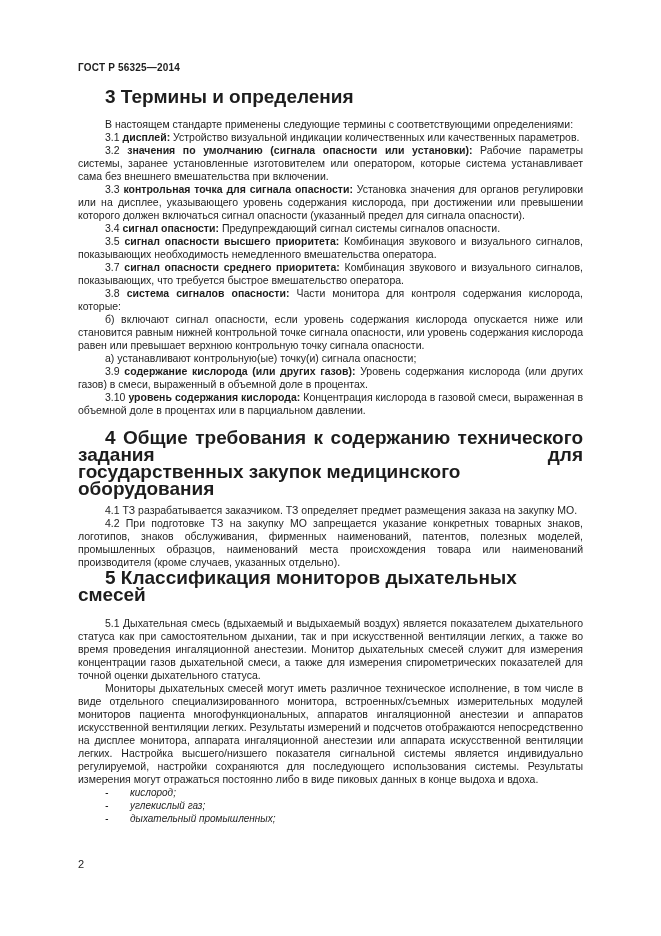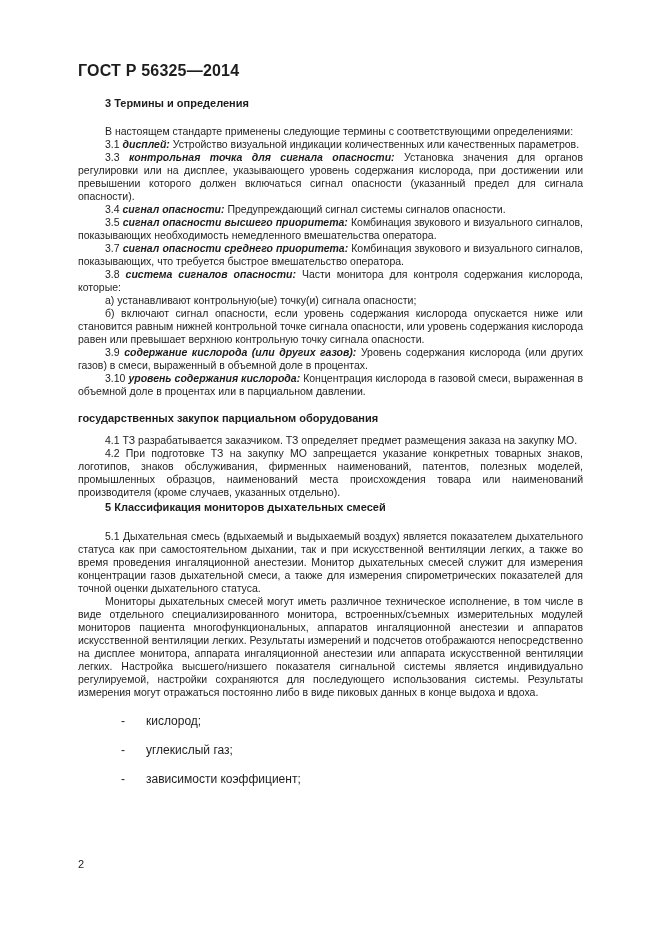--- a/index.html
+++ b/index.html
@@ -16,26 +16,26 @@
     font-family: "Liberation Sans", "DejaVu Sans", sans-serif;
     color: #1d1d1d;
   }
   .content {
     position: absolute;
     left: 78px;
     top: 62px;
     width: 505px;
   }
   .doc-header {
-    font-size: 16px;
+    font-size: 10px;
     font-weight: bold;
     letter-spacing: 0.2px;
   }
   .section-title {
-    font-size: 11px;
+    font-size: 19px;
     font-weight: bold;
     line-height: 17px;
     text-indent: 27px;
     margin: 0;
   }
   .st-3 { margin-top: 15px; margin-bottom: 13px; }
   .st-4 { margin-top: 12px; margin-bottom: 7px; }
   .st-4 .line1 {
     text-align: justify;
     text-align-last: justify;
@@ -43,26 +43,27 @@
   }
   .st-4 .line2 { text-indent: 0; }
   .st-5 { margin-bottom: 14px; }
   p.body {
     margin: 0;
     font-size: 10.5px;
     line-height: 13px;
     text-align: justify;
     text-indent: 27px;
   }
-  p.body b { font-weight: bold; font-style: italic; }
+  p.body b { font-weight: bold; }
   .gap-before { margin-top: 6px; }
   .param {
-    margin: 16px;
-    font-size: 12px;
+    margin: 0;
+    font-size: 10px;
     line-height: 13px;
+    font-style: italic;
   }
   .param .marker {
     display: inline-block;
     margin-left: 27px;
     width: 25px;
   }
   .page-number {
     position: absolute;
     left: 78px;
     top: 858px;
@@ -76,51 +77,53 @@
   <div class="content">
 
     <div class="doc-header">ГОСТ Р 56325—2014</div>
 
     <h2 class="section-title st-3">3 Термины и определения</h2>
 
     <p class="body">В настоящем стандарте применены следующие термины с соответствующими определениями:</p>
 
     <p class="body"><span>3.1</span> <b>дисплей:</b> <span>Устройство визуальной индикации количественных или качественных параметров.</span></p>
 
+    <p class="body"><span>3.2</span> <b>значения по умолчанию (сигнала опасности или установки):</b> <span>Рабочие параметры системы, заранее установленные изготовителем или оператором, которые система устанавливает сама без внешнего вмешательства при включении.</span></p>
 
     <p class="body"><span>3.3</span> <b>контрольная точка для сигнала опасности:</b> <span>Установка значения для органов регулировки или на дисплее, указывающего уровень содержания кислорода, при достижении или превышении которого должен включаться сигнал опасности (указанный предел для сигнала опасности).</span></p>
 
     <p class="body"><span>3.4</span> <b>сигнал опасности:</b> <span>Предупреждающий сигнал системы сигналов опасности.</span></p>
 
     <p class="body"><span>3.5</span> <b>сигнал опасности высшего приоритета:</b> <span>Комбинация звукового и визуального сигналов, показывающих необходимость немедленного вмешательства оператора.</span></p>
 
 
     <p class="body"><span>3.7</span> <b>сигнал опасности среднего приоритета:</b> <span>Комбинация звукового и визуального сигналов, показывающих, что требуется быстрое вмешательство оператора.</span></p>
 
     <p class="body"><span>3.8</span> <b>система сигналов опасности:</b> <span>Части монитора для контроля содержания кислорода, которые:</span></p>
 
+    <p class="body">б) включают сигнал опасности, если уровень содержания кислорода опускается ниже или становится равным нижней контрольной точке сигнала опасности, или уровень содержания кислорода равен или превышает верхнюю контрольную точку сигнала опасности.</p>
     <p class="body">а) устанавливают контрольную(ые) точку(и) сигнала опасности;</p>
-    <p class="body">б) включают сигнал опасности, если уровень содержания кислорода опускается ниже или становится равным нижней контрольной точке сигнала опасности, или уровень содержания кислорода равен или превышает верхнюю контрольную точку сигнала опасности.</p>
 
     <p class="body"><span>3.9</span> <b>содержание кислорода (или других газов):</b> <span>Уровень содержания кислорода (или других газов) в смеси, выраженный в объемной доле в процентах.</span></p>
 
     <p class="body"><span>3.10</span> <b>уровень содержания кислорода:</b> <span>Концентрация кислорода в газовой смеси, выраженная в объемной доле в процентах или в парциальном давлении.</span></p>
 
     <h2 class="section-title st-4">
-      <div class="line2">государственных закупок парциальном оборудования</div>
+      <div class="line1">4 Общие требования к содержанию технического задания для</div>
+      <div class="line2">государственных закупок медицинского оборудования</div>
     </h2>
 
     <p class="body">4.1 ТЗ разрабатывается заказчиком. ТЗ определяет предмет размещения заказа на закупку МО.</p>
     <p class="body">4.2 При подготовке ТЗ на закупку МО запрещается указание конкретных товарных знаков, логотипов, знаков обслуживания, фирменных наименований, патентов, полезных моделей, промышленных образцов, наименований места происхождения товара или наименований производителя (кроме случаев, указанных отдельно).</p>
 
     <h2 class="section-title st-5">5 Классификация мониторов дыхательных смесей</h2>
 
     <p class="body">5.1 Дыхательная смесь (вдыхаемый и выдыхаемый воздух) является показателем дыхательного статуса как при самостоятельном дыхании, так и при искусственной вентиляции легких, а также во время проведения ингаляционной анестезии. Монитор дыхательных смесей служит для измерения концентрации газов дыхательной смеси, а также для измерения спирометрических показателей для точной оценки дыхательного статуса.</p>
     <p class="body">Мониторы дыхательных смесей могут иметь различное техническое исполнение, в том числе в виде отдельного специализированного монитора, встроенных/съемных измерительных модулей мониторов пациента многофункциональных, аппаратов ингаляционной анестезии и аппаратов искусственной вентиляции легких. Результаты измерений и подсчетов отображаются непосредственно на дисплее монитора, аппарата ингаляционной анестезии или аппарата искусственной вентиляции легких. Настройка высшего/низшего показателя сигнальной системы является индивидуально регулируемой, настройки сохраняются для последующего использования системы. Результаты измерения могут отражаться постоянно либо в виде пиковых данных в конце выдоха и вдоха.</p>
 
     <p class="param"><span class="marker">-</span><span>кислород;</span></p>
     <p class="param"><span class="marker">-</span><span>углекислый газ;</span></p>
-    <p class="param"><span class="marker">-</span><span>зависимости коэффициент;</span></p>
+    <p class="param"><span class="marker">-</span><span>дыхательный промышленных;</span></p>
 
   </div>
 
   <div class="page-number">2</div>
 </div>
 
 </body></html>

